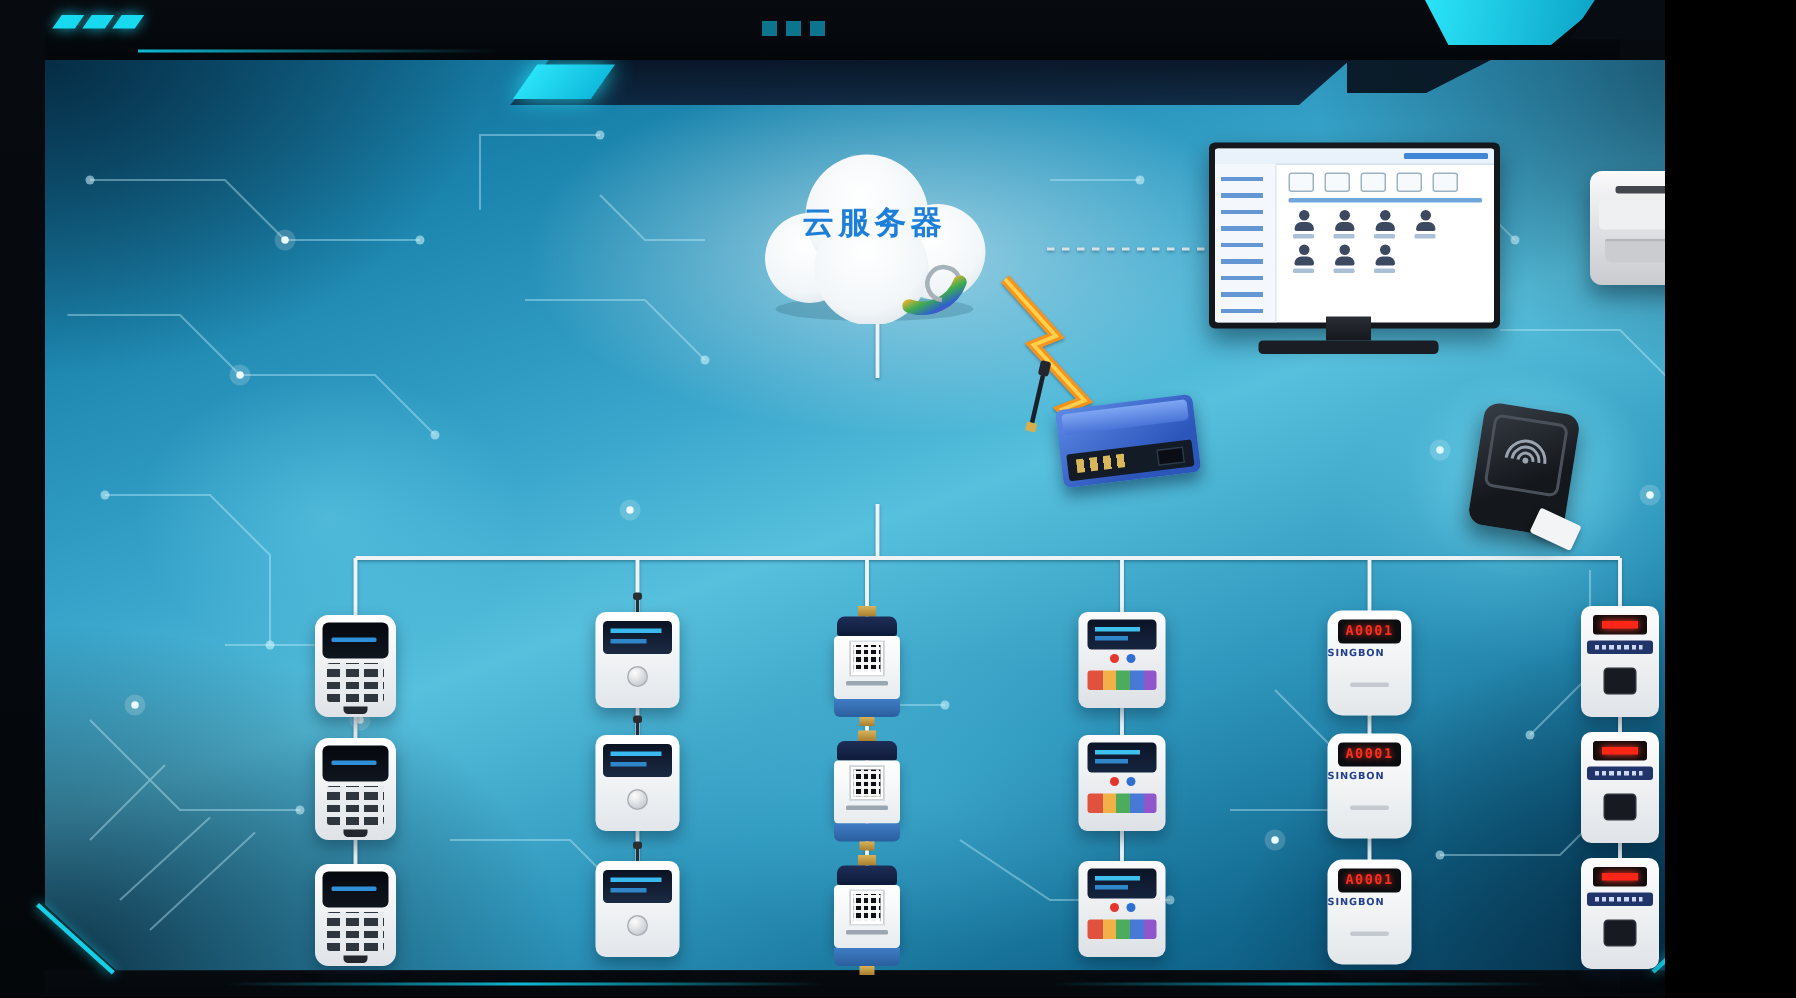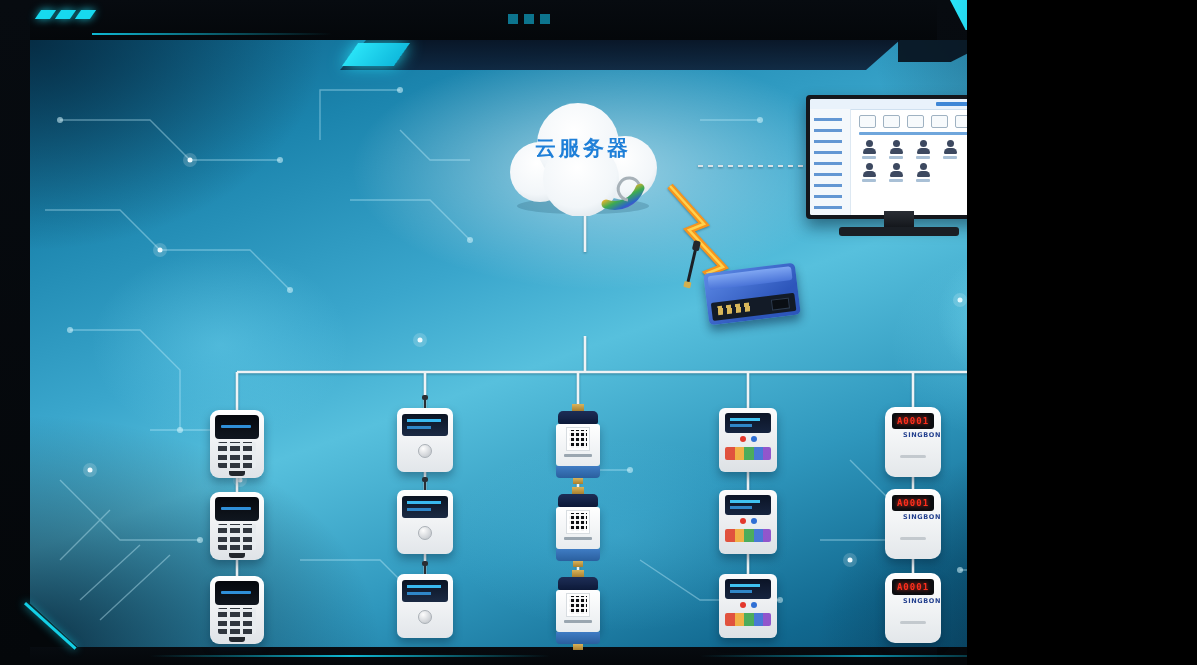--- a/index.html
+++ b/index.html
@@ -1,16 +1,16 @@
 <!DOCTYPE html>
 <html><head>
 <meta charset="utf-8">
 <style>
   html,body{margin:0;padding:0;background:#000;}
-  .stage{position:relative;width:967px;height:665px;background:#04070a;overflow:hidden;
+  .stage{position:relative;width:1110px;height:665px;background:#04070a;overflow:hidden;
          font-family:"DejaVu Sans",sans-serif;}
 
   
   .f-bar{position:absolute;background:linear-gradient(180deg,#070b10,#04070a);}
   .f-top{left:0;top:0;right:0;height:40px;}
   .f-bottom{left:0;bottom:0;right:0;height:18px;}
   .f-left{left:0;top:0;bottom:0;width:30px;}
   .f-right{right:0;top:0;bottom:0;width:30px;}
   .tl-slash{position:absolute;top:10px;width:15px;height:9px;background:#17d9ef;
             transform:skewX(-35deg);box-shadow:0 0 8px rgba(30,220,245,.8);}
@@ -170,21 +170,21 @@
   .dev-d{width:58px;height:64px;background:linear-gradient(#fbfbfc,#dde1e5);border-radius:6px;}
   .d-screen{width:46px;height:20px;background:linear-gradient(#0b1426,#16243f);margin:5px auto 3px;border-radius:3px;position:relative;}
   .d-screen::before{content:"";position:absolute;left:5px;top:5px;width:30px;height:3px;background:#3fc1f0;}
   .d-screen::after{content:"";position:absolute;left:5px;top:11px;width:22px;height:3px;background:#2f86c8;}
   .d-mid{display:flex;justify-content:center;gap:5px;margin-top:2px;}
   .d-dot{width:6px;height:6px;border-radius:50%;}
   .d-red{background:#e3372c;} .d-blue{background:#2f6fd4;}
   .d-label{width:46px;height:13px;margin:5px auto 0;border-radius:2px;opacity:.92;
     background:linear-gradient(90deg,#e0452f 0 22%,#f2ac38 22% 42%,#3fa74f 42% 62%,#3b6fd4 62% 82%,#8a49c9 82% 100%);}
 
-  .dev-e{width:56px;height:70px;background:linear-gradient(#ffffff,#e3e7ea);border-radius:10px;text-align:right;}
+  .dev-e{width:56px;height:70px;background:linear-gradient(#ffffff,#e3e7ea);border-radius:10px;text-align:left;}
   .e-window{width:42px;height:16px;background:#0b0d10;border-radius:3px;margin:6px auto 2px;
             display:flex;align-items:center;justify-content:center;}
   .e-digits{font-family:"DejaVu Sans Mono",monospace;font-weight:700;font-size:9px;color:#ff2e1c;
             letter-spacing:1px;text-shadow:0 0 4px rgba(255,60,40,.9);}
   .e-brand{font-weight:700;font-size:6.5px;color:#24418f;letter-spacing:.6px;}
   .e-slot{width:26px;height:3px;background:#c3c9ce;margin:16px auto 0;border-radius:2px;}
 
   .dev-f{width:52px;height:74px;background:linear-gradient(#fdfdfd,#e0e4e8);border-radius:7px;}
   .f-window{width:36px;height:13px;background:#140c0d;margin:6px auto 4px;border-radius:2px;
             display:flex;align-items:center;justify-content:center;}

